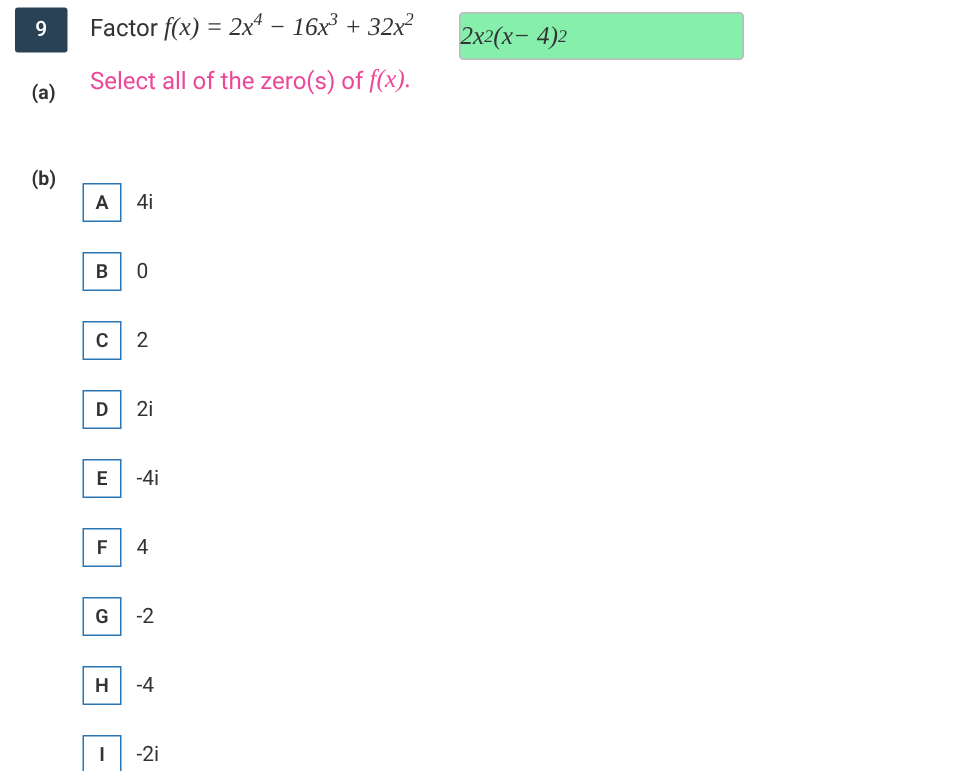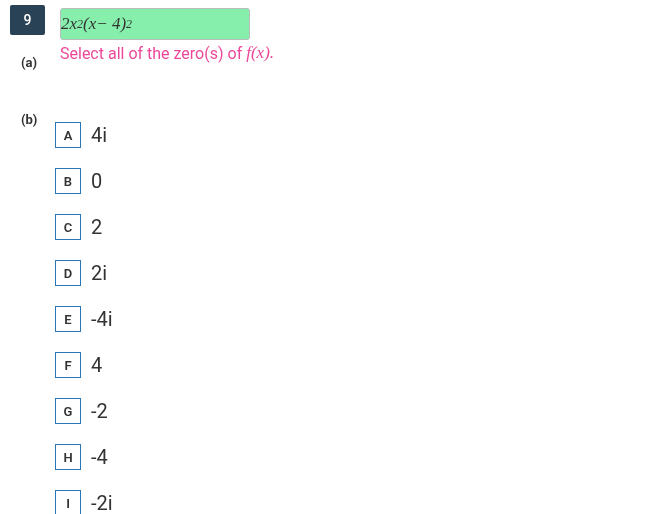--- a/index.html
+++ b/index.html
@@ -108,35 +108,41 @@
       border: 1.5px solid #2a75b3;
       display: flex;
       align-items: center;
       justify-content: center;
       font-size: 13px;
       font-weight: 600;
       color: #333;
       cursor: pointer;
     }
     .choice-label {
-      font-size: 20px;
+      font-size: 14px;
       color: #333;
     }
     sup {
       font-size: 0.7em;
       vertical-align: super;
       line-height: 0;
     }
   </style>
 </head>
 <body>
 
 <div class="question-number">9</div>
 
 <div class="prompt-row">
+  <div class="prompt-text">
+    <span>Factor </span>
+    <span class="math">
+      <i>f</i>(<i>x</i>) = 2<i>x</i><sup>4</sup> − 16<i>x</i><sup>3</sup> + 32<i>x</i><sup>2</sup>
+    </span>
+  </div>
   <div class="answer-box">
     2<i>x</i><sup>2</sup>(<i>x</i> − 4)<sup>2</sup>
   </div>
 </div>
 
 <div class="part-a-label">(a)</div>
 <div class="part-a-text">
   <span>Select all of the zero(s) of </span>
   <span class="math"><i>f</i>(<i>x</i>).</span>
 </div>

